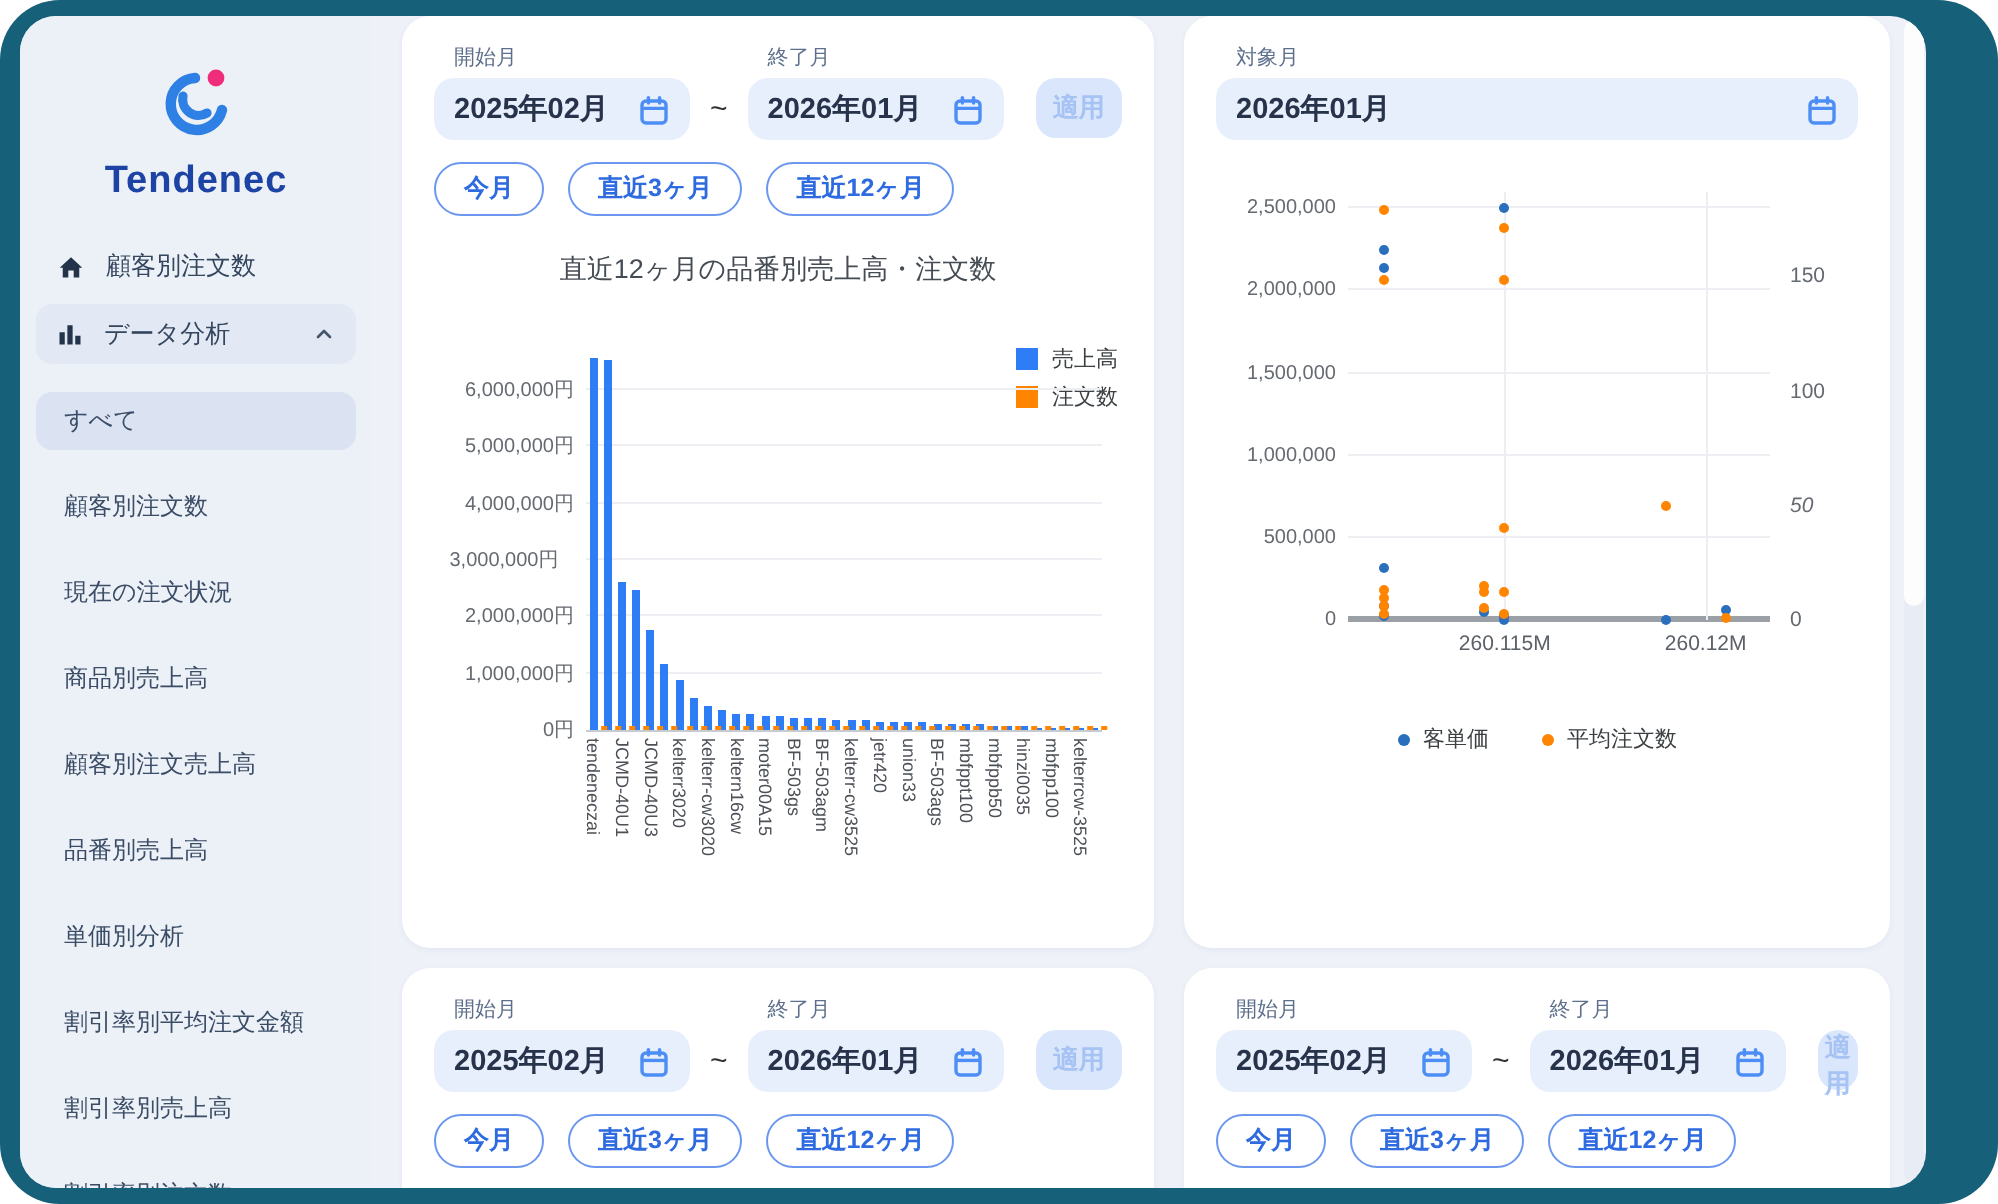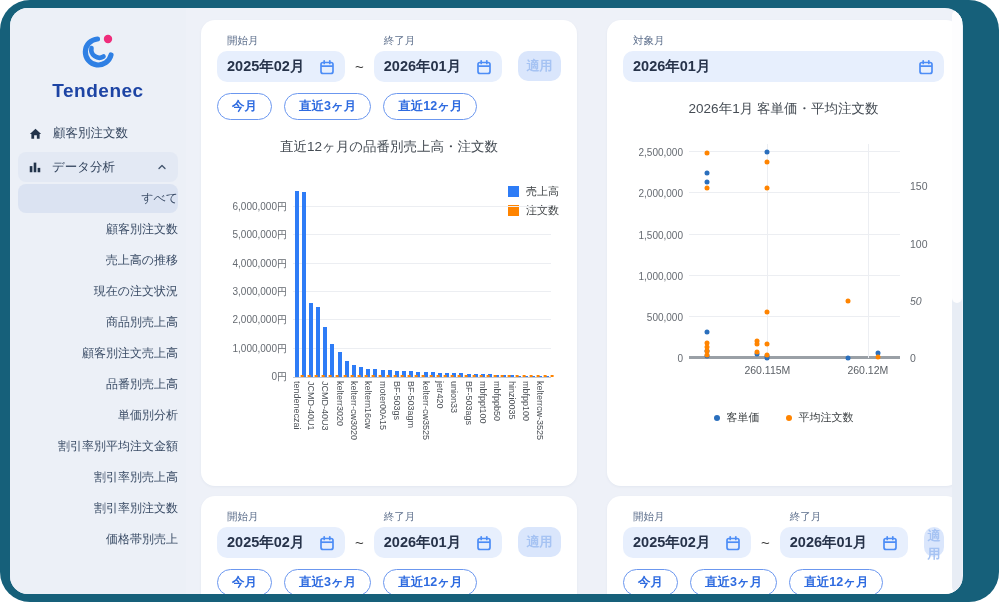--- a/index.html
+++ b/index.html
@@ -11,26 +11,26 @@
   
   .sidebar { width:176px; flex:0 0 176px; background:#ecf0f7; padding-top:14px; overflow:hidden; }
   .logo { display:flex; flex-direction:column; align-items:center; gap:4px; padding:8px 0 16px; }
   .logoText { font-size:19px; font-weight:bold; color:#1d44a4; letter-spacing:.5px; }
   .nav { padding:0 8px; }
   .navitem { display:flex; align-items:center; gap:10px; height:30px; padding:0 10px; border-radius:8px;
              font-size:12.5px; color:#34455e; cursor:pointer; }
   .navitem.parent { background:#e3e9f4; margin-top:4px; }
   .navitem .grow { flex:1; }
   .subnav { margin-top:2px; }
-  .subitem { height:29px; line-height:29px; padding-left:34px; font-size:12px; color:#3a4c66;
-             border-radius:8px; margin-top:2px; cursor:pointer; white-space:nowrap;text-align:right; }
+  .subitem { height:29px; line-height:29px; padding-left:14px; font-size:12px; color:#3a4c66;
+             border-radius:8px; margin-top:14px; cursor:pointer; white-space:nowrap; }
   .subitem.selected { background:#dbe3f2; }
 
   
-  .main { flex:1; padding:12px 8px 0 15px; display:grid; grid-template-columns:376px 353px; grid-template-rows:466px 466px; gap:10px 30px; }
+  .main { flex:1; padding:0 8px 0 15px; display:grid; grid-template-columns:376px 353px; grid-template-rows:466px 466px; gap:10px 15px; }
   .panel { background:#ffffff; border-radius:14px; padding:14px 16px; box-shadow:0 1px 3px rgba(25,50,95,.05); position:relative; }
 
   
   .frow { display:flex; align-items:flex-end; }
   .field { display:flex; flex-direction:column; }
   .flabel { font-size:10.5px; color:#5d6f8c; margin:0 0 3px 10px; }
   .input { height:31px; background:#e7effd; border-radius:10px; display:flex; align-items:center;
            padding:0 10px; cursor:pointer; }
   .input .ival { font-size:14.5px; font-weight:600; color:#27334a; flex:1; white-space:nowrap; }
   .w120 { width:128px; }
@@ -107,21 +107,20 @@
           <rect x="11" y="9" width="3" height="5" fill="#22334a"></rect>
         </svg>
         <span class="grow">データ分析</span>
         <svg width="12" height="12" viewBox="0 0 16 16">
           <polyline points="4,10 8,6 12,10" fill="none" stroke="#44566e" stroke-width="1.8" stroke-linecap="round" stroke-linejoin="round"></polyline>
         </svg>
       </div>
       <div class="subnav">
               <div class="subitem selected">すべて</div>
               <div class="subitem">顧客別注文数</div>
-              <div class="subitem">売上高の推移</div>
               <div class="subitem">現在の注文状況</div>
               <div class="subitem">商品別売上高</div>
               <div class="subitem">顧客別注文売上高</div>
               <div class="subitem">品番別売上高</div>
               <div class="subitem">単価別分析</div>
               <div class="subitem">割引率別平均注文金額</div>
               <div class="subitem">割引率別売上高</div>
               <div class="subitem">割引率別注文数</div>
               <div class="subitem">価格帯別売上</div>
             </div>
@@ -177,21 +176,21 @@
                   <span>注文数</span>
                 </div>
         </div>
         <div class="bar-plot">
                 <div class="ylab" style="bottom: 0%; left: -76px;">0円</div>
                 <div class="gridline" style="bottom: 15.1515%;"></div>
                 <div class="ylab" style="bottom: 15.1515%; left: -76px;">1,000,000円</div>
                 <div class="gridline" style="bottom: 30.303%;"></div>
                 <div class="ylab" style="bottom: 30.303%; left: -76px;">2,000,000円</div>
                 <div class="gridline" style="bottom: 45.4545%;"></div>
-                <div class="ylab" style="bottom: 45.4545%; left: -76px;">3,000,000円</div>
+                <div class="ylab" style="bottom: 45.4545%; left: -76px; text-align: center;">3,000,000円</div>
                 <div class="gridline" style="bottom: 60.6061%;"></div>
                 <div class="ylab" style="bottom: 60.6061%; left: -76px;">4,000,000円</div>
                 <div class="gridline" style="bottom: 75.7576%;"></div>
                 <div class="ylab" style="bottom: 75.7576%; left: -76px;">5,000,000円</div>
                 <div class="gridline" style="bottom: 90.9091%;"></div>
                 <div class="ylab" style="bottom: 90.9091%; left: -76px;">6,000,000円</div>
                 <div class="bar" style="left: 1.38889%; height: 99.3939%;"></div>
                 <div class="bar" style="left: 4.16667%; height: 98.9394%;"></div>
                 <div class="bar" style="left: 6.94444%; height: 39.697%;"></div>
                 <div class="bar" style="left: 9.72222%; height: 37.5758%;"></div>
@@ -294,21 +293,20 @@
           <span class="ival">2026年01月</span>
           <svg width="16" height="16" viewBox="0 0 16 16">
                   <rect x="2" y="3.5" width="12" height="11" rx="2" fill="none" stroke="#4d8df6" stroke-width="1.7"></rect>
                   <line x1="2" y1="7.2" x2="14" y2="7.2" stroke="#4d8df6" stroke-width="1.7"></line>
                   <line x1="5.2" y1="1.8" x2="5.2" y2="4.5" stroke="#4d8df6" stroke-width="1.7" stroke-linecap="round"></line>
                   <line x1="10.8" y1="1.8" x2="10.8" y2="4.5" stroke="#4d8df6" stroke-width="1.7" stroke-linecap="round"></line>
                 </svg>
         </div>
       </div>
 
-      <div class="ctitle">2026年1月 客単価・平均注文数</div>
       <div class="sc-plot">
         <div class="sc-base"></div>
       <div class="ylab" style="bottom: 0%; left: -76px;">0</div>
               <div class="gridline" style="bottom: 19.2308%;"></div>
               <div class="ylab" style="bottom: 19.2308%; left: -76px;">500,000</div>
               <div class="gridline" style="bottom: 38.4615%;"></div>
               <div class="ylab" style="bottom: 38.4615%; left: -76px;">1,000,000</div>
               <div class="gridline" style="bottom: 57.6923%;"></div>
               <div class="ylab" style="bottom: 57.6923%; left: -76px;">1,500,000</div>
               <div class="gridline" style="bottom: 76.9231%;"></div>

